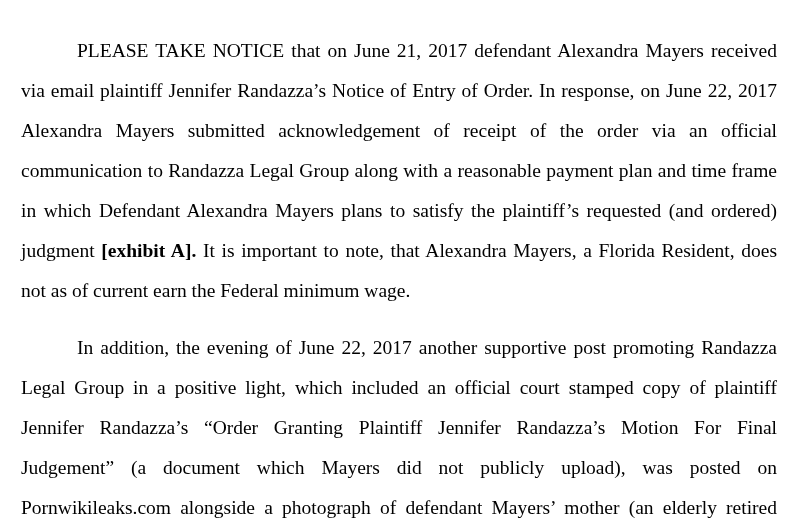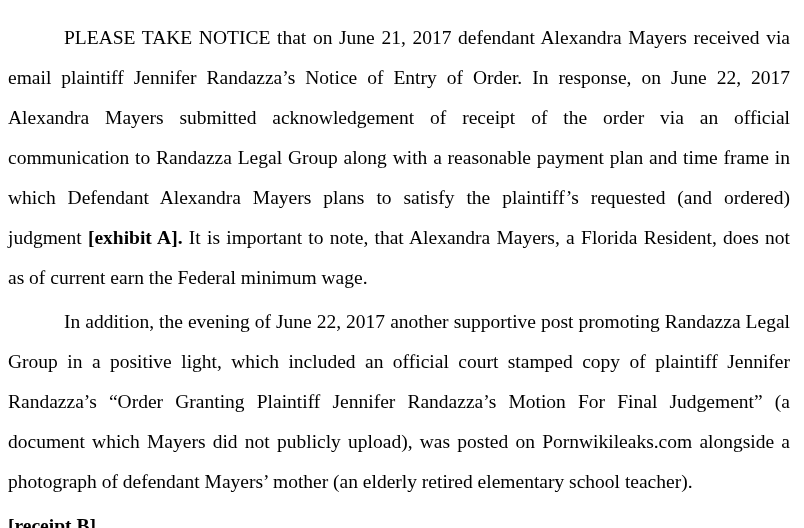--- a/index.html
+++ b/index.html
@@ -21,21 +21,21 @@
     padding: 14px 10px 0 4px;
     background: #ffffff;
   }
   .doc-body {
     font-size: 19.5px;
     line-height: 40px;
     text-align: justify;
     text-justify: inter-word;
   }
   .para {
-    margin: 4px;
+    margin: 17px;
     text-indent: 56px;
   }
   .para.no-indent {
     text-indent: 0;
   }
   .bold {
     font-weight: bold;
   }
 </style>
 </head>

